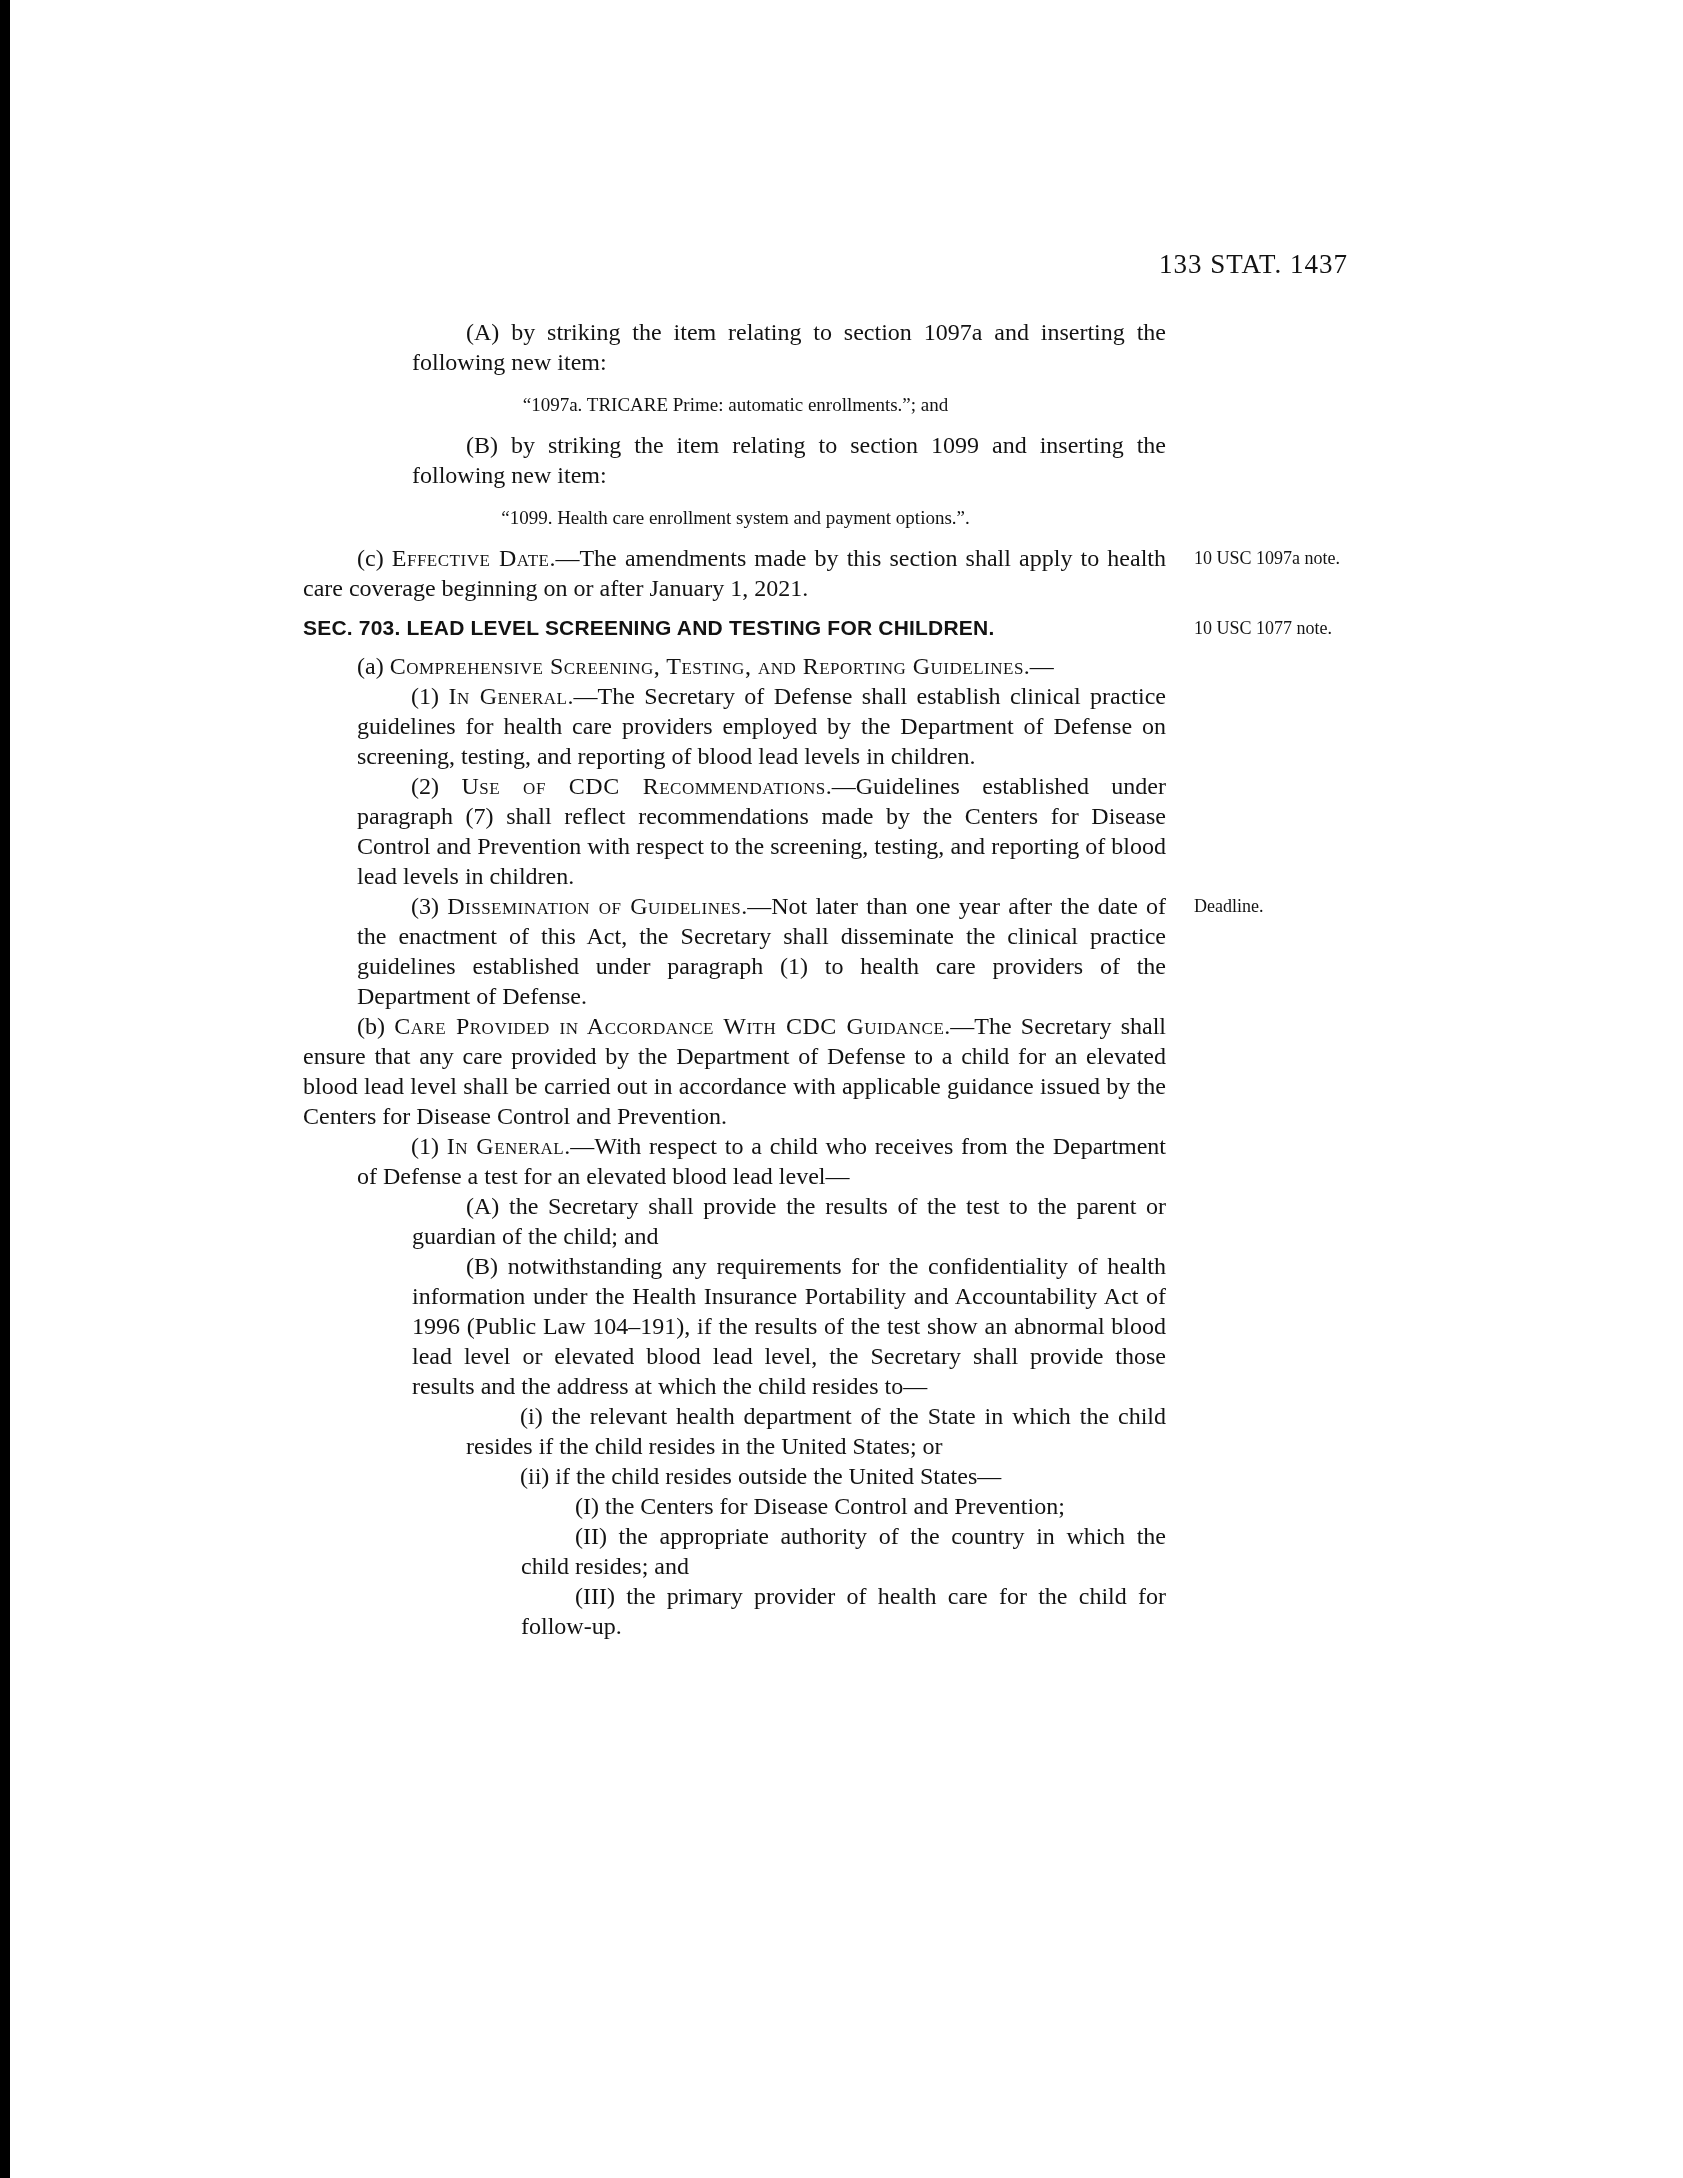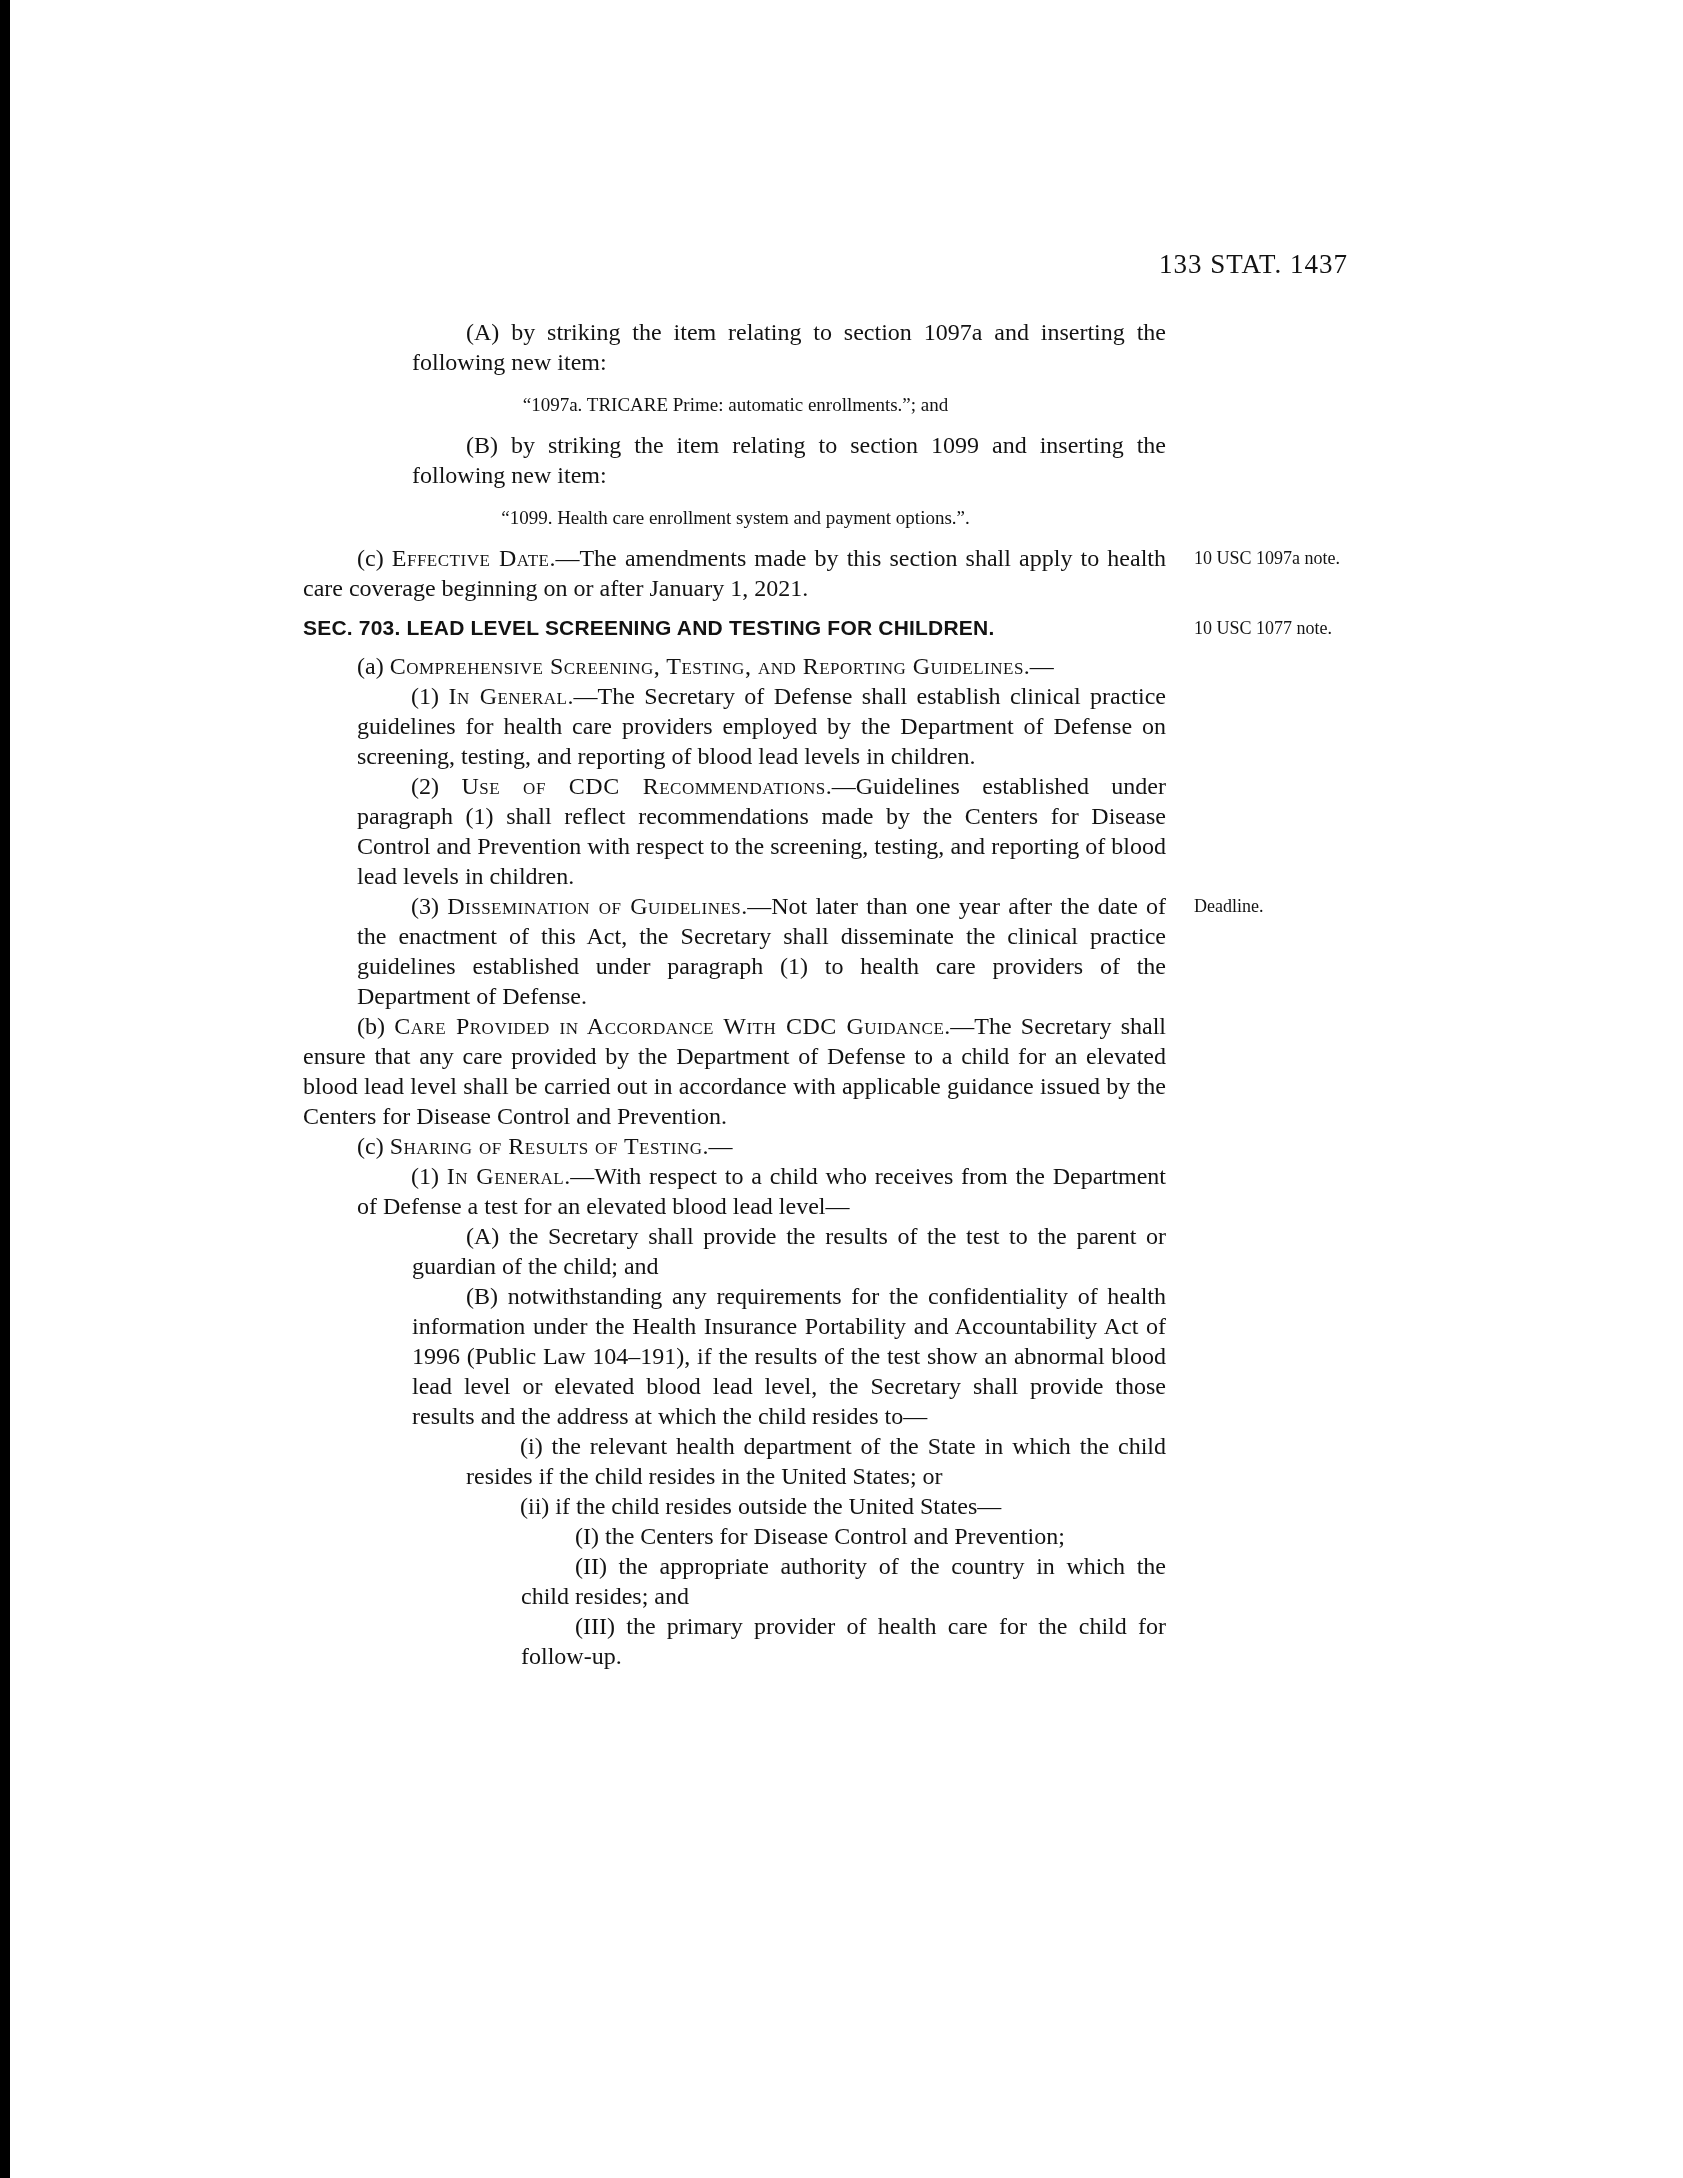--- a/index.html
+++ b/index.html
@@ -79,27 +79,26 @@
     <p class="para quote"><span>“1099. Health care enrollment system and payment options.”.</span></p>
 
     <p class="para lvl0"><span>(c) </span><span class="sc">Effective Date</span><span>.—The amendments made by this section shall apply to health care coverage beginning on or after January 1, 2021.</span><span class="note note-l0">10 USC 1097a note.</span></p>
 
     <p class="para heading"><span>SEC. 703. LEAD LEVEL SCREENING AND TESTING FOR CHILDREN.</span><span class="note note-l0">10 USC 1077 note.</span></p>
 
     <p class="para lvl0"><span>(a) </span><span class="sc">Comprehensive Screening, Testing, and Reporting Guidelines</span><span>.—</span></p>
 
     <p class="para lvl1"><span>(1) </span><span class="sc">In General</span><span>.—The Secretary of Defense shall establish clinical practice guidelines for health care providers employed by the Department of Defense on screening, testing, and reporting of blood lead levels in children.</span></p>
 
-    <p class="para lvl1"><span>(2) </span><span class="sc">Use of CDC Recommendations</span><span>.—Guidelines established under paragraph (1) shall reflect recommendations made by the Centers for Disease Control and Prevention with respect to the screening, testing, and reporting of blood lead levels in children.</span></p>
+    <p class="para lvl1"><span>(2) </span><span class="sc">Use of CDC Recommendations</span><span>.—Guidelines established under paragraph (7) shall reflect recommendations made by the Centers for Disease Control and Prevention with respect to the screening, testing, and reporting of blood lead levels in children.</span></p>
 
     <p class="para lvl1"><span>(3) </span><span class="sc">Dissemination of Guidelines</span><span>.—Not later than one year after the date of the enactment of this Act, the Secretary shall disseminate the clinical practice guidelines established under paragraph (1) to health care providers of the Department of Defense.</span><span class="note note-l1">Deadline.</span></p>
 
     <p class="para lvl0"><span>(b) </span><span class="sc">Care Provided in Accordance With CDC Guidance</span><span>.—The Secretary shall ensure that any care provided by the Department of Defense to a child for an elevated blood lead level shall be carried out in accordance with applicable guidance issued by the Centers for Disease Control and Prevention.</span></p>
 
-    <p class="para lvl0"><span>(c) </span><span class="sc">Sharing of Results of Testing</span><span>.—</span></p>
 
     <p class="para lvl1"><span>(1) </span><span class="sc">In General</span><span>.—With respect to a child who receives from the Department of Defense a test for an elevated blood lead level—</span></p>
 
     <p class="para lvl2"><span>(A) </span><span class="sc"></span><span>the Secretary shall provide the results of the test to the parent or guardian of the child; and</span></p>
 
     <p class="para lvl2"><span>(B) </span><span class="sc"></span><span>notwithstanding any requirements for the confidentiality of health information under the Health Insurance Portability and Accountability Act of 1996 (Public Law 104–191), if the results of the test show an abnormal blood lead level or elevated blood lead level, the Secretary shall provide those results and the address at which the child resides to—</span></p>
 
     <p class="para lvl3"><span>(i) </span><span class="sc"></span><span>the relevant health department of the State in which the child resides if the child resides in the United States; or</span></p>
 
     <p class="para lvl3"><span>(ii) </span><span class="sc"></span><span>if the child resides outside the United States—</span></p>

